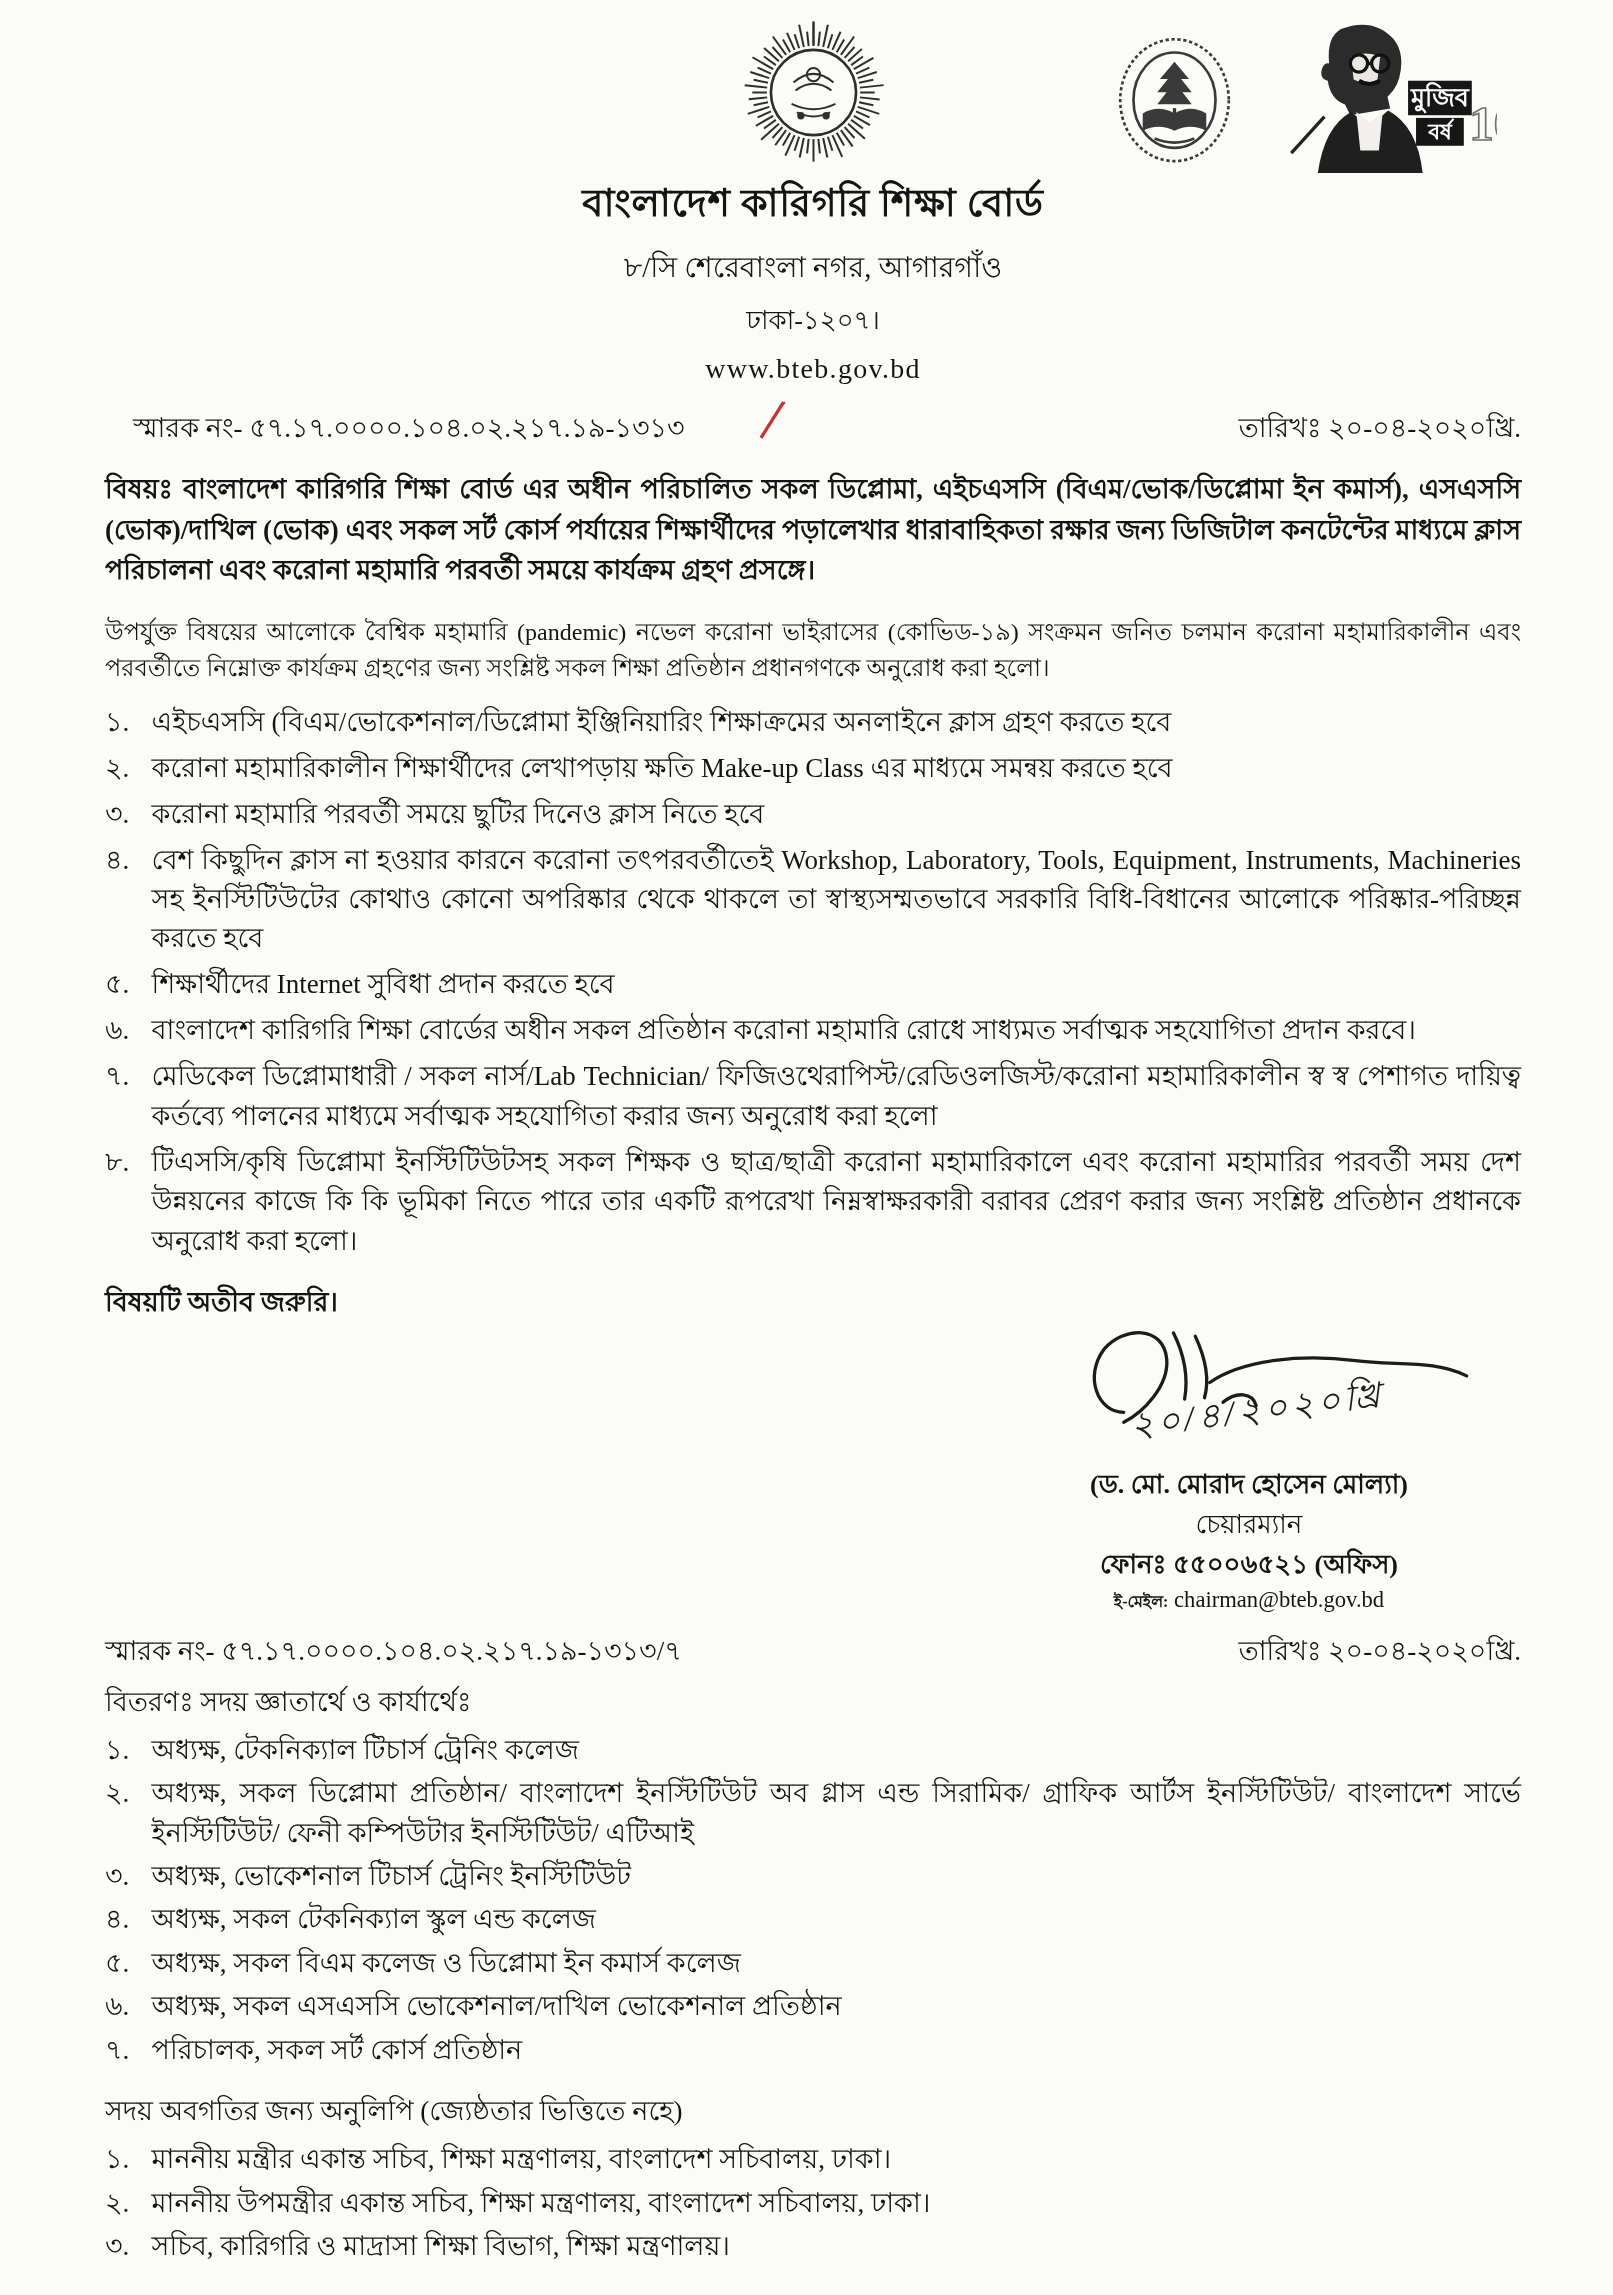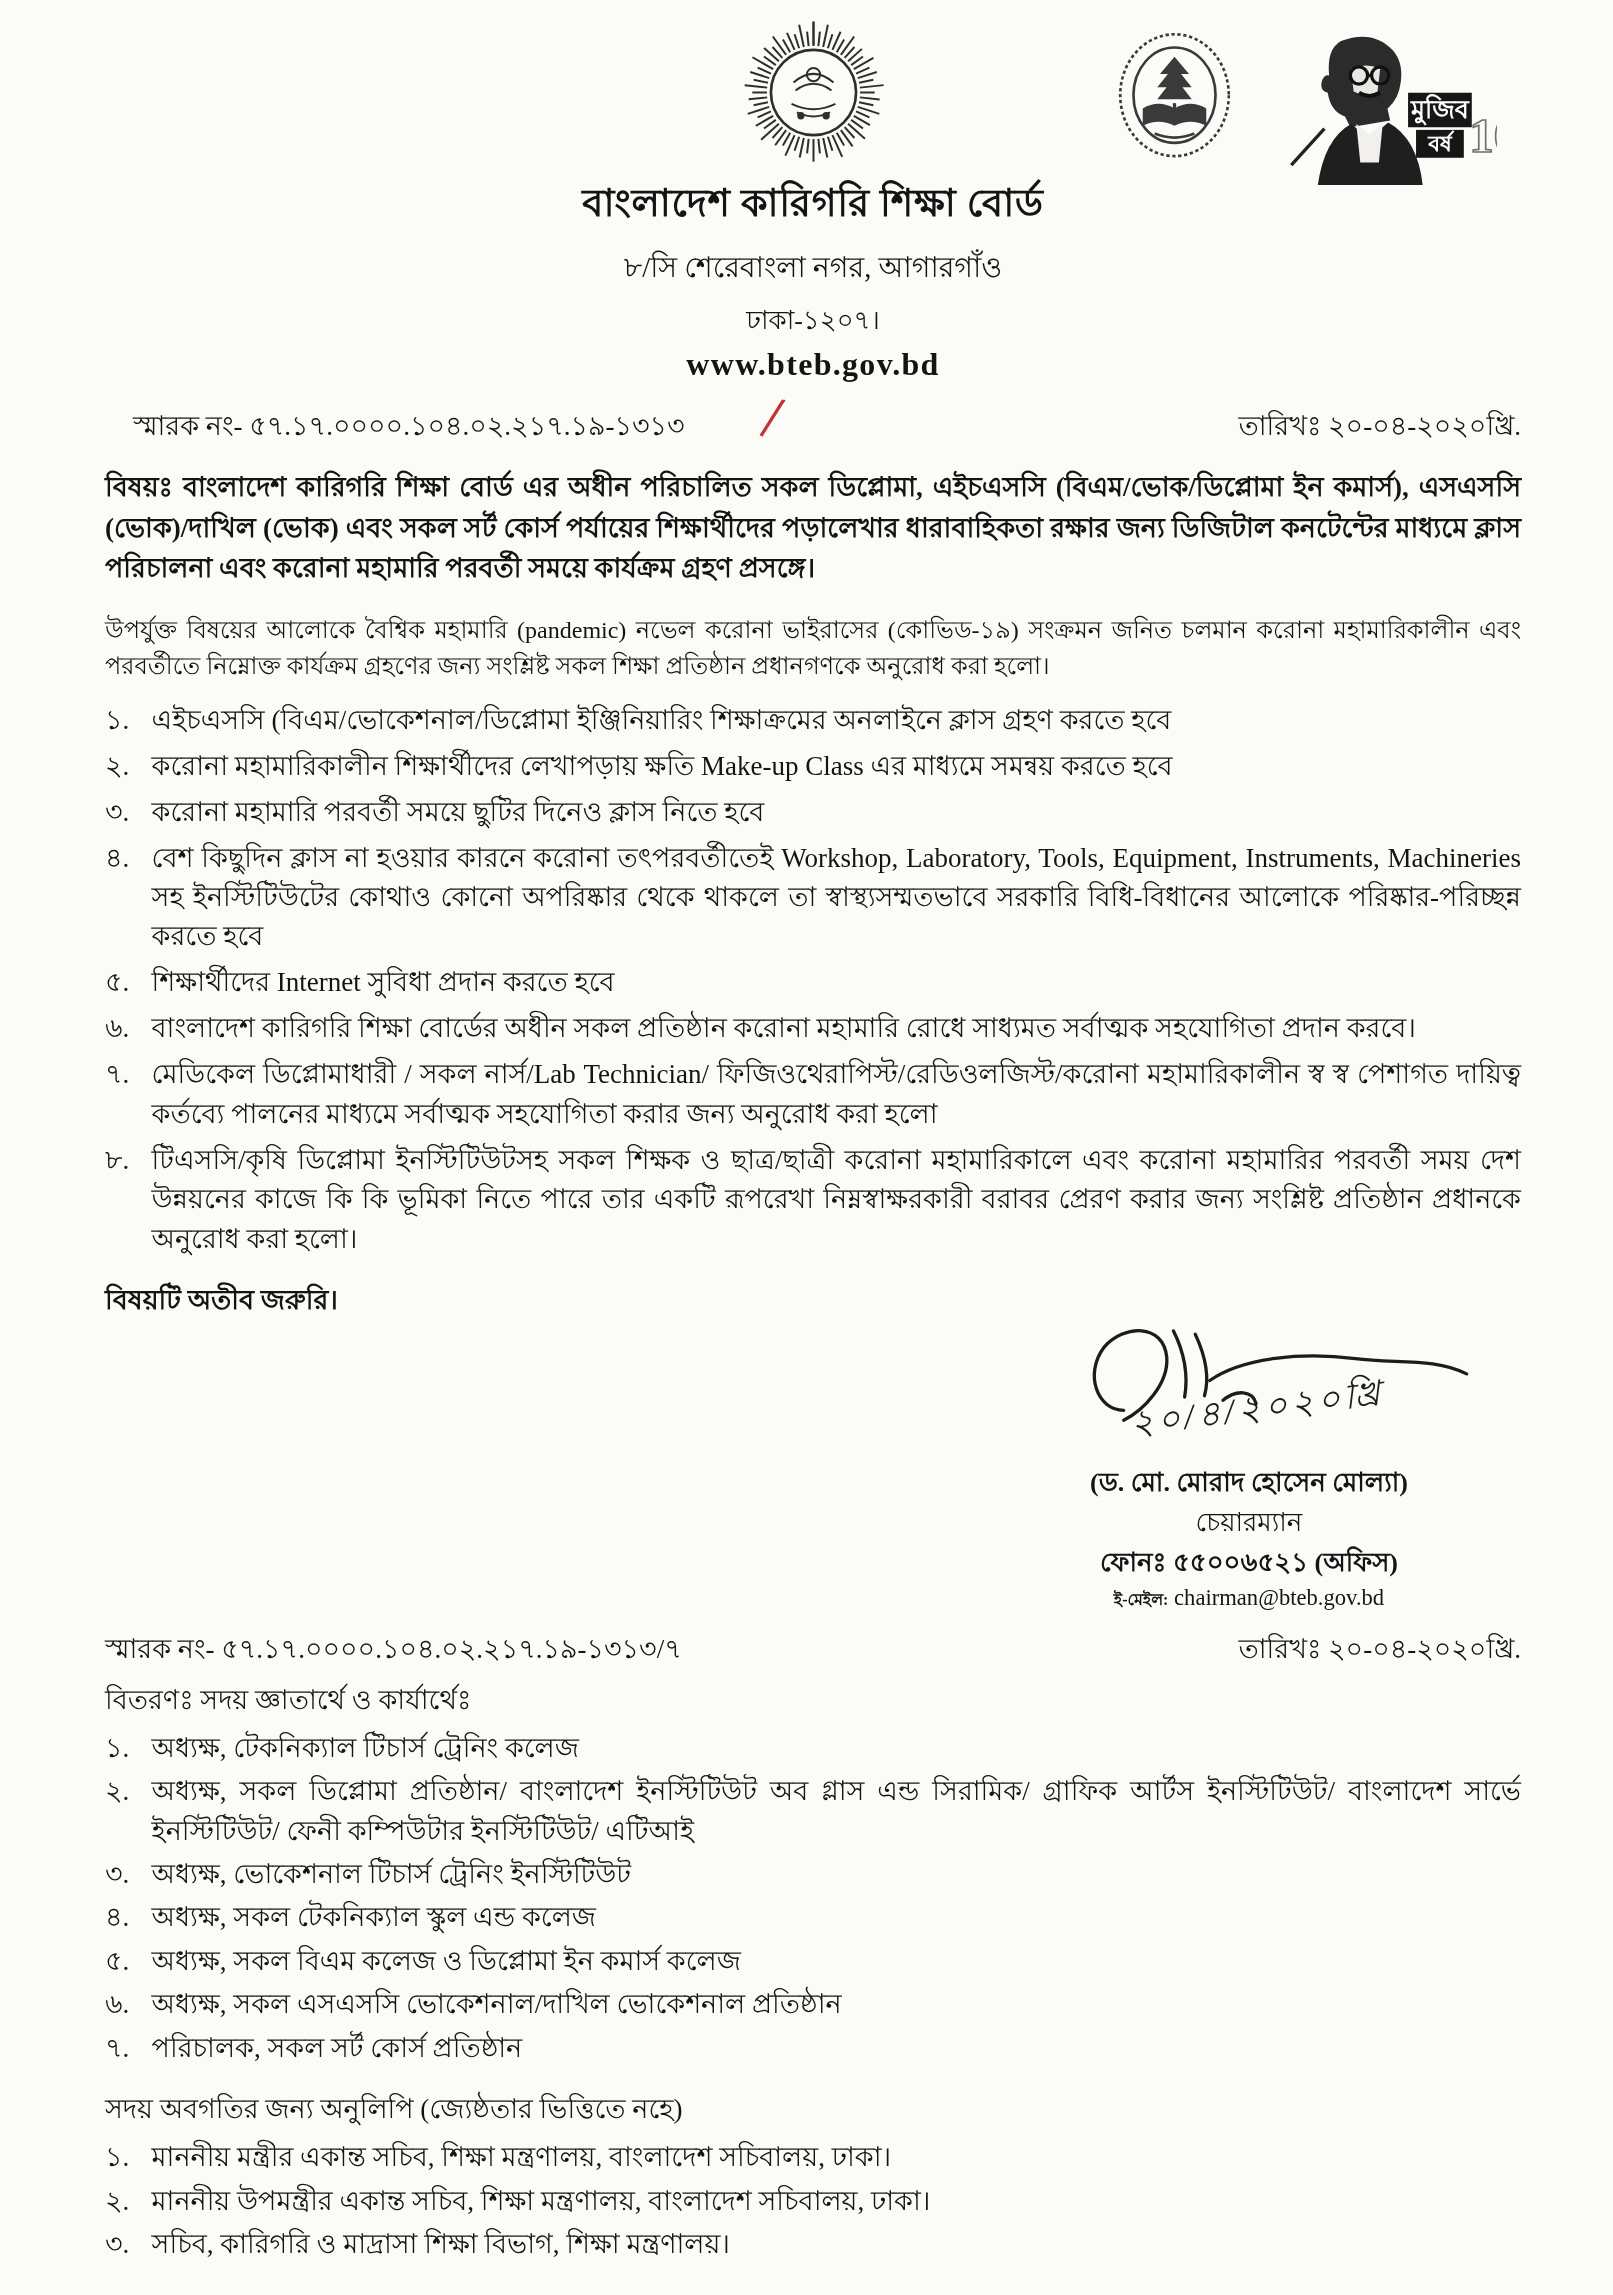--- a/index.html
+++ b/index.html
@@ -20,24 +20,24 @@
     width: 1614px;
     height: 2295px;
     padding: 16px 93px 20px 105px;
   }
   
   .letterhead { position: relative; text-align: center; }
   .seal-wrap { display: flex; justify-content: center; }
   .org-name { font-size: 38px; font-weight: bold; margin-top: 4px; letter-spacing: 0.7px; }
   .addr-line { font-size: 28.5px; margin-top: 9.3px; }
   .addr-line2 { font-size: 26px; margin-top: 6.6px; }
-  .website { font-size: 32px; font-weight: bold; margin-top: 2px; letter-spacing: 1.3px; }
+  .website { font-size: 28px; font-weight: normal; margin-top: 9px; letter-spacing: 1.3px; }
   .corner-logos {
-    position: absolute; top: 13px; right: 24px;
-    display: flex; gap: 37px; align-items: flex-start;
+    position: absolute; top: 1px; right: 24px;
+    display: flex; gap: 37px; align-items: flex-end;
   }
   
   .memo-row {
     display: flex; justify-content: space-between; align-items: baseline;
     font-size: 27px; margin-top: 22.6px;
   }
   .memo-label { position: relative; margin-left: 28px; }
   .pen-mark { position: absolute; top: -9.3px; left: 624px; }
   
   .subject {

